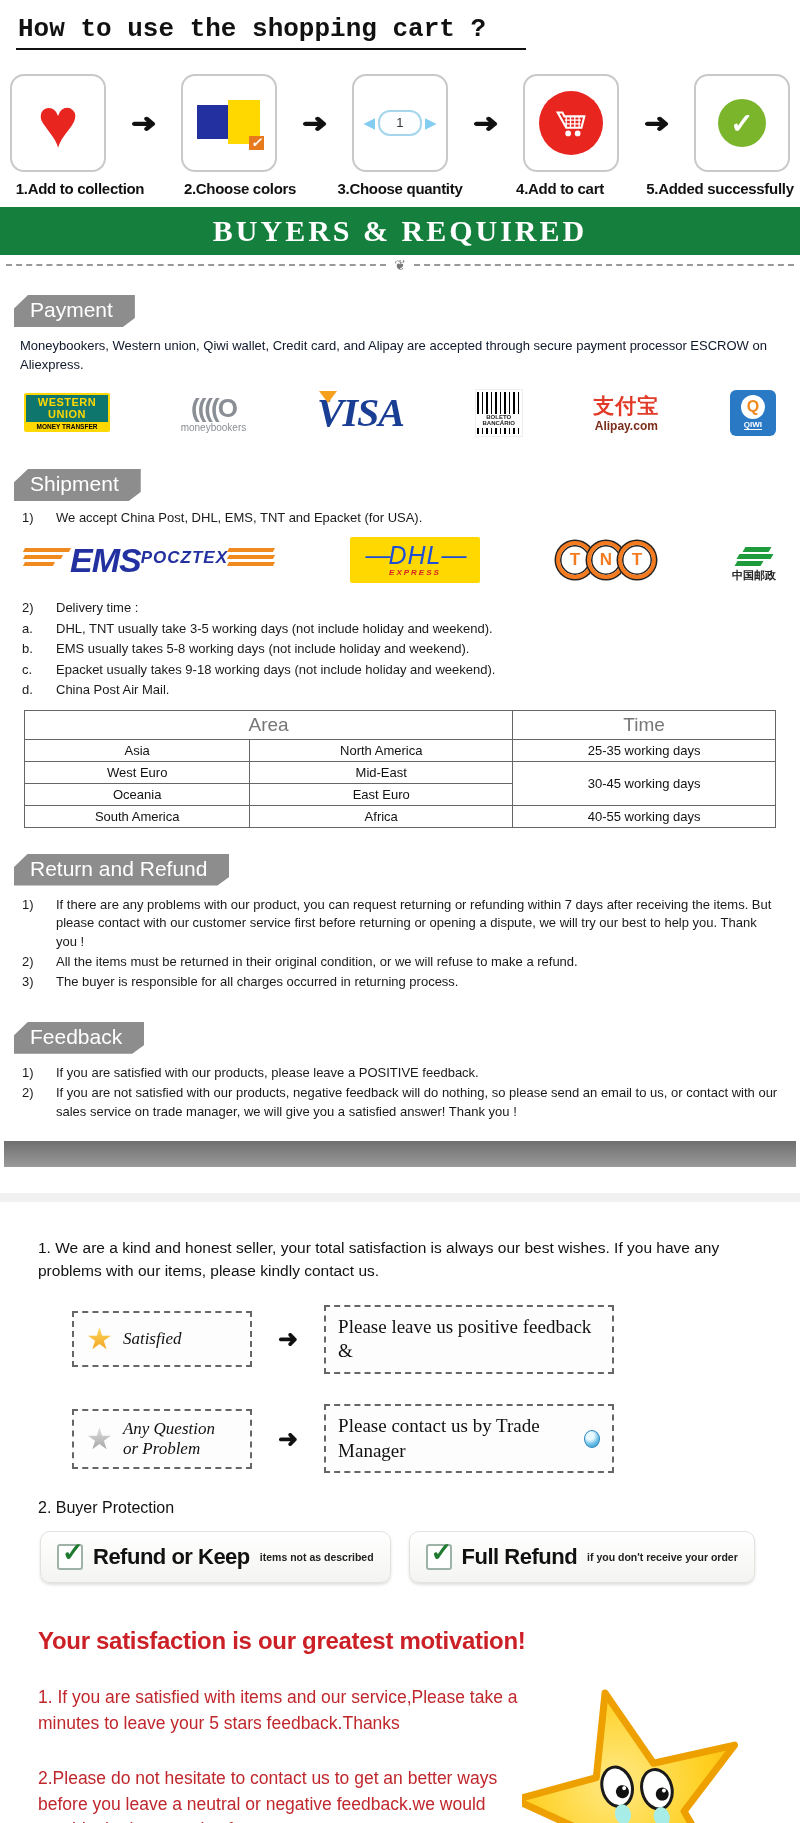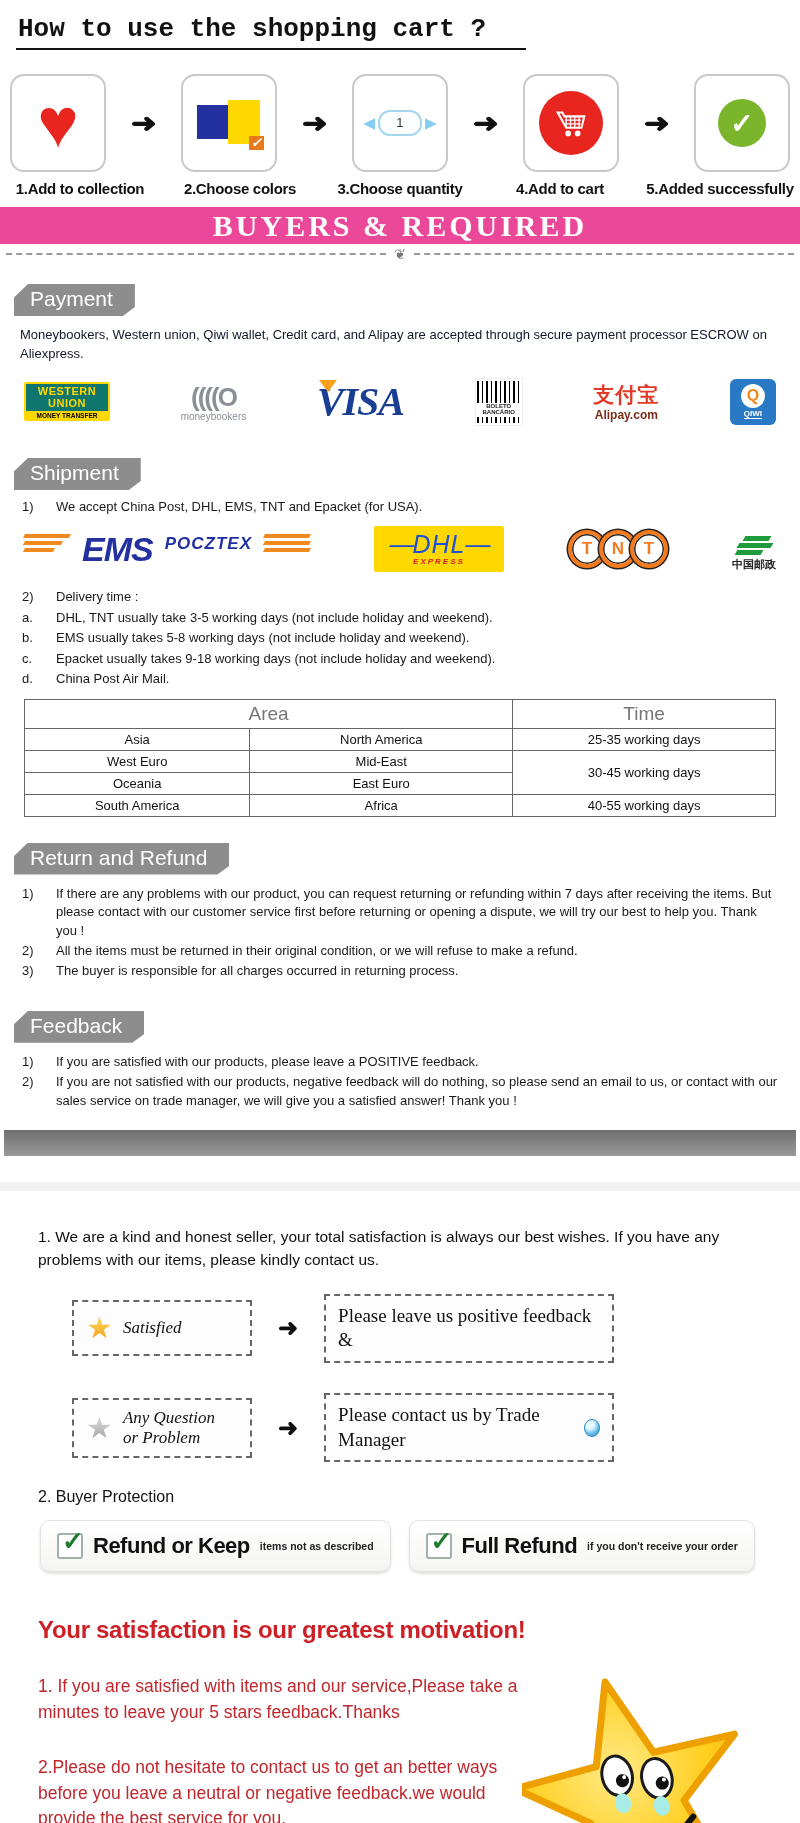--- a/index.html
+++ b/index.html
@@ -35,21 +35,21 @@
   }
   .cart-circle { width:64px; height:64px; border-radius:50%; background:#e8251f;
     display:flex; align-items:center; justify-content:center; }
   .ok-circle { width:48px; height:48px; border-radius:50%; background:#7ab52c;
     display:flex; align-items:center; justify-content:center;
     color:#fff; font-size:28px; font-weight:bold; }
   .steps-labels { display:flex; justify-content:space-between; padding:0 4px; margin-top:8px; }
   .step-label { width:152px; text-align:center; font-size:15px; font-weight:bold; color:#111; letter-spacing:-0.3px; }
   
   .black-banner {
-    margin-top:10px; background:#ec4899; height:37px; display:flex; align-items:center; justify-content:center;
+    margin-top:10px; background:#15803d; height:48px; display:flex; align-items:center; justify-content:center;
   }
   .black-banner span {
     font-family:"Liberation Serif", serif; font-weight:bold; font-size:30px; color:#fff; letter-spacing:3px;
   }
   .fancy-divider { display:flex; align-items:center; gap:8px; margin:2px 6px 0 6px; color:#888; }
   .fancy-divider .dash { flex:1; border-top:2px dashed #999; height:0; }
   .fancy-divider .orn { font-size:14px; color:#777; }
   
   .tag {
     display:inline-block; background:#8d8d8d; color:#fff; font-size:21px;
@@ -88,21 +88,21 @@
   .alipay { text-align:center; }
   .alipay .cn { color:#e23a28; font-size:21px; font-weight:bold; letter-spacing:1px; }
   .alipay .en { color:#7a2c1a; font-size:12px; font-weight:bold; margin-top:-1px; }
   
   .qiwi { width:46px; height:46px; background:#2a79c4; border-radius:6px; display:flex;
     flex-direction:column; align-items:center; justify-content:center; gap:1px; }
   .qiwi .qcirc { width:24px; height:24px; background:#fff; border-radius:50%; color:#f08a1e;
     font-weight:bold; font-size:16px; display:flex; align-items:center; justify-content:center; }
   .qiwi .qlabel { color:#fff; font-size:8px; font-weight:bold; border-bottom:1px solid #fff; }
   
-  .ems { display:flex; align-items:flex-start; gap:12px; }
+  .ems { display:flex; align-items:center; gap:0; }
   .ems-stripes { display:flex; flex-direction:column; gap:3px; margin-bottom:6px; }
   .ems-stripes i { display:block; width:46px; height:4px; background:#f08a1e; transform:skewX(-28deg); }
   .ems-stripes.left i:nth-child(2){ width:38px; } .ems-stripes.left i:nth-child(3){ width:30px; }
   .ems-name { font-style:italic; font-weight:bold; font-size:34px; color:#2230a0; line-height:0.9; letter-spacing:-1px; }
   .ems-sub { font-style:italic; font-weight:bold; font-size:17px; color:#2230a0; margin-bottom:4px; letter-spacing:1px; }
   
   .dhl { width:130px; height:46px; background:#ffd800; border-radius:2px; display:flex;
     flex-direction:column; align-items:center; justify-content:center; }
   .dhl-main { font-style:italic; font-weight:normal; font-size:25px; color:#1d4ed8; letter-spacing:1px; line-height:1; }
   .dhl-main .dash { letter-spacing:-2px; }

